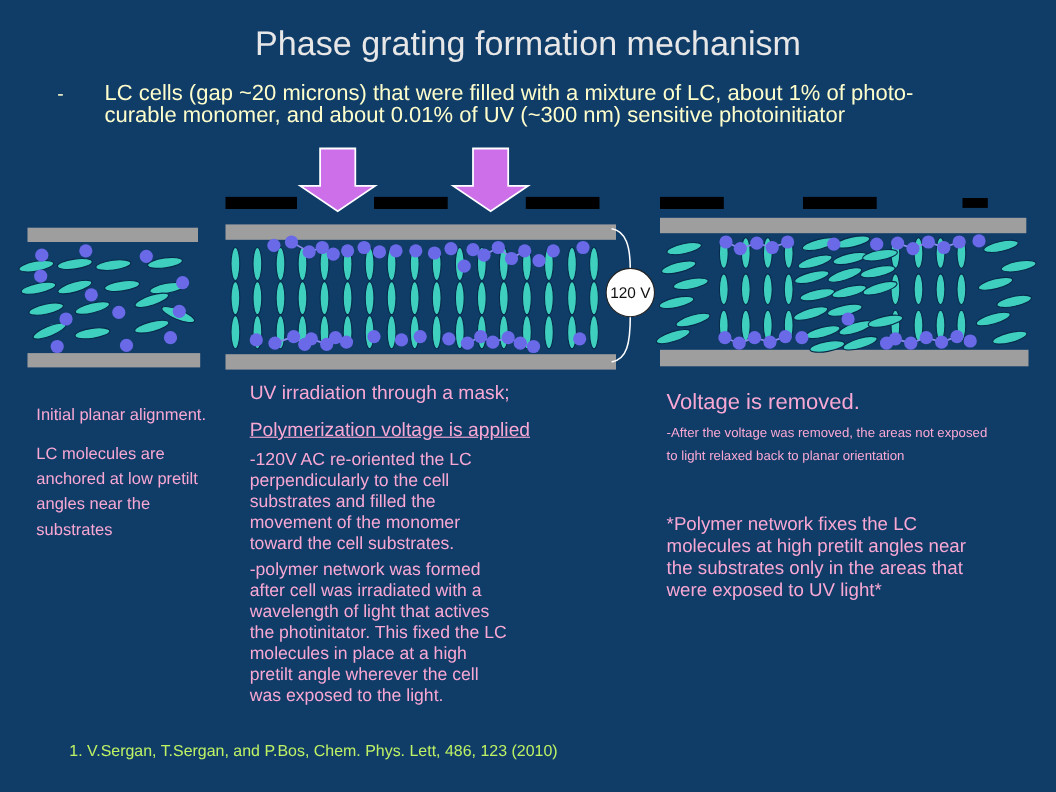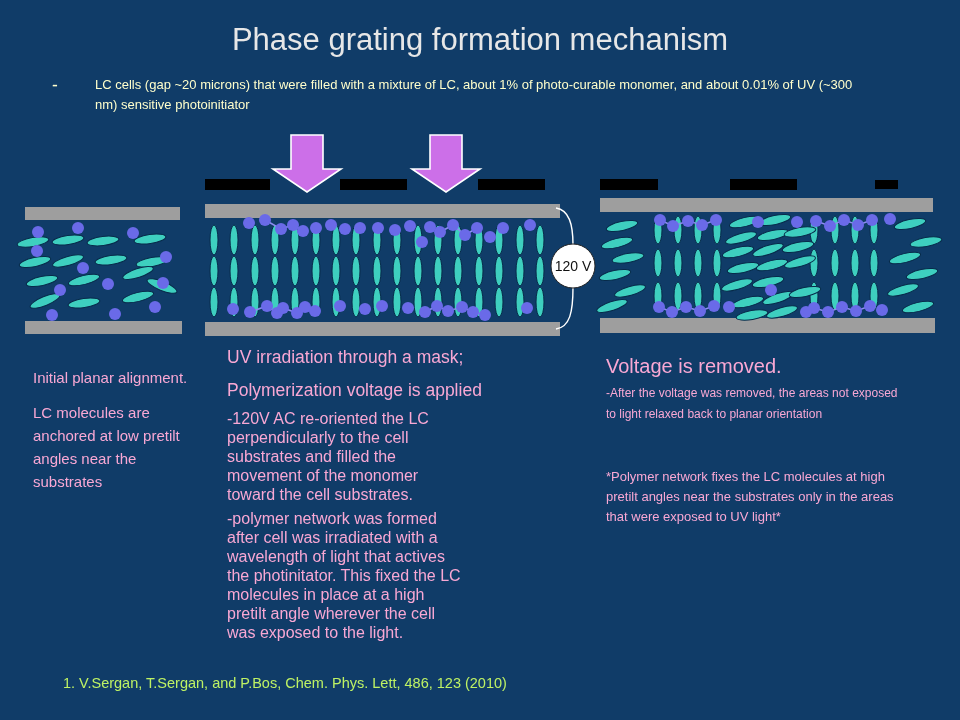--- a/index.html
+++ b/index.html
@@ -15,37 +15,37 @@
     text-align:center;
     font-size:31px;
     color:#e7e7e7;
   }
   .bullet-dash{
     position:absolute;left:52px;top:75px;
     font-size:17.5px;color:#ffffcc;
   }
   .bullet-text{
     position:absolute;left:95px;top:75px;width:765px;
-    font-size:13px;line-height:20px;color:#ffffcc;
+    font-size:20px;line-height:20px;color:#ffffcc;
   }
   svg.diagram-layer{position:absolute;left:0;top:0;}
   .cap{position:absolute;color:#f9a8d4;}
   .cap p{margin:0;}
   .cap-left{left:33px;top:366px;width:172px;font-size:15px;line-height:23px;}
   .cap-left p + p{margin-top:12px;}
   .cap-mid{left:227px;top:347px;width:268px;}
   .cap-mid .lv1{font-size:17.5px;line-height:20px;}
   .cap-mid .lv2{font-size:16px;line-height:19px;width:235px;}
-  .cap-mid p.m13{margin-top:13px;}
+  .cap-mid p.m13{margin-top:13px;text-decoration:underline;}
   .cap-mid p.m9{margin-top:9px;}
   .cap-mid p.m5{margin-top:5px;}
   .cap-right{left:606px;top:356px;width:300px;}
   .cap-right .r1{font-size:20px;line-height:21px;}
   .cap-right .r2{font-size:12px;line-height:21px;margin-top:6px;}
-  .cap-right .r3{font-size:13px;line-height:20px;margin-top:42px;}
+  .cap-right .r3{font-size:17px;line-height:20px;margin-top:42px;}
   .reference{
     position:absolute;left:63px;top:675px;
     font-size:14.5px;color:#bef264;
   }
 </style>
 </head>
 <body>
 
 <div class="slide">
   <div class="title">Phase grating formation mechanism</div>

